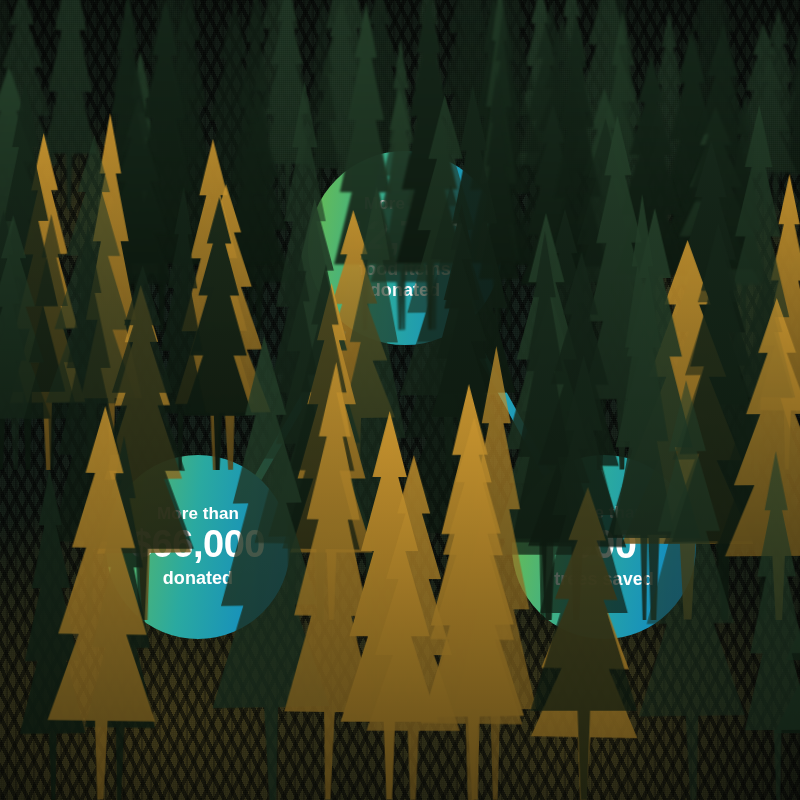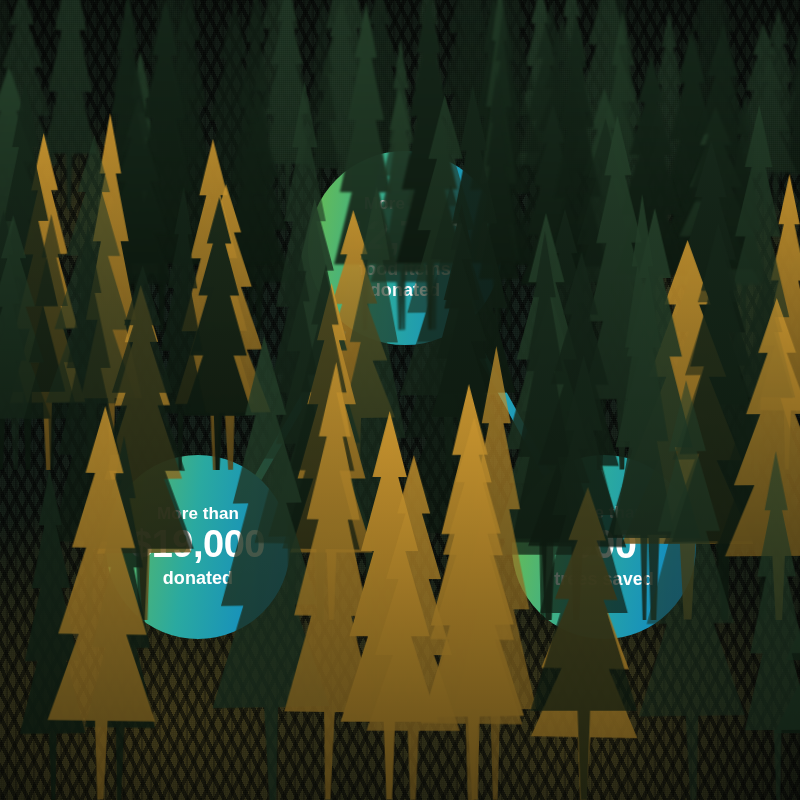--- a/index.html
+++ b/index.html
@@ -510,21 +510,21 @@
 
   <div class="bubble bubble-top" style="background: linear-gradient(100deg, rgb(111, 191, 74) 0%, rgb(42, 169, 160) 46%, rgb(10, 128, 206) 100%);">
     <div class="eyebrow">More than</div>
     <div class="figure">12,720</div>
     <div class="caption">food items
 donated</div>
   </div>
 
   <div class="bubble bubble-left" style="background: linear-gradient(100deg, rgb(111, 191, 74) 0%, rgb(42, 169, 160) 46%, rgb(10, 128, 206) 100%);">
     <div class="eyebrow">More than</div>
-    <div class="figure">$19,000</div>
+    <div class="figure">$66,000</div>
     <div class="caption">donated</div>
   </div>
 
   <div class="bubble bubble-right" style="background: linear-gradient(100deg, rgb(111, 191, 74) 0%, rgb(42, 169, 160) 46%, rgb(10, 128, 206) 100%);">
     <div class="eyebrow">More than</div>
     <div class="figure">900</div>
     <div class="caption">trees saved</div>
   </div>
 
 </div>

